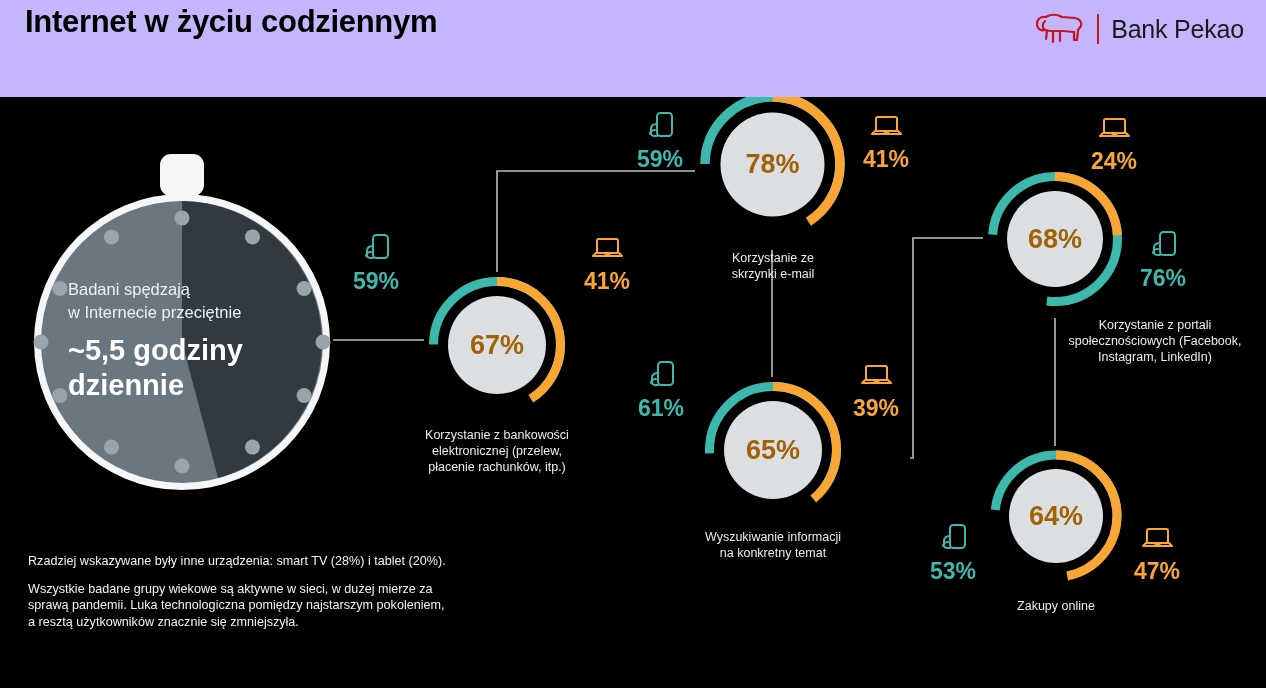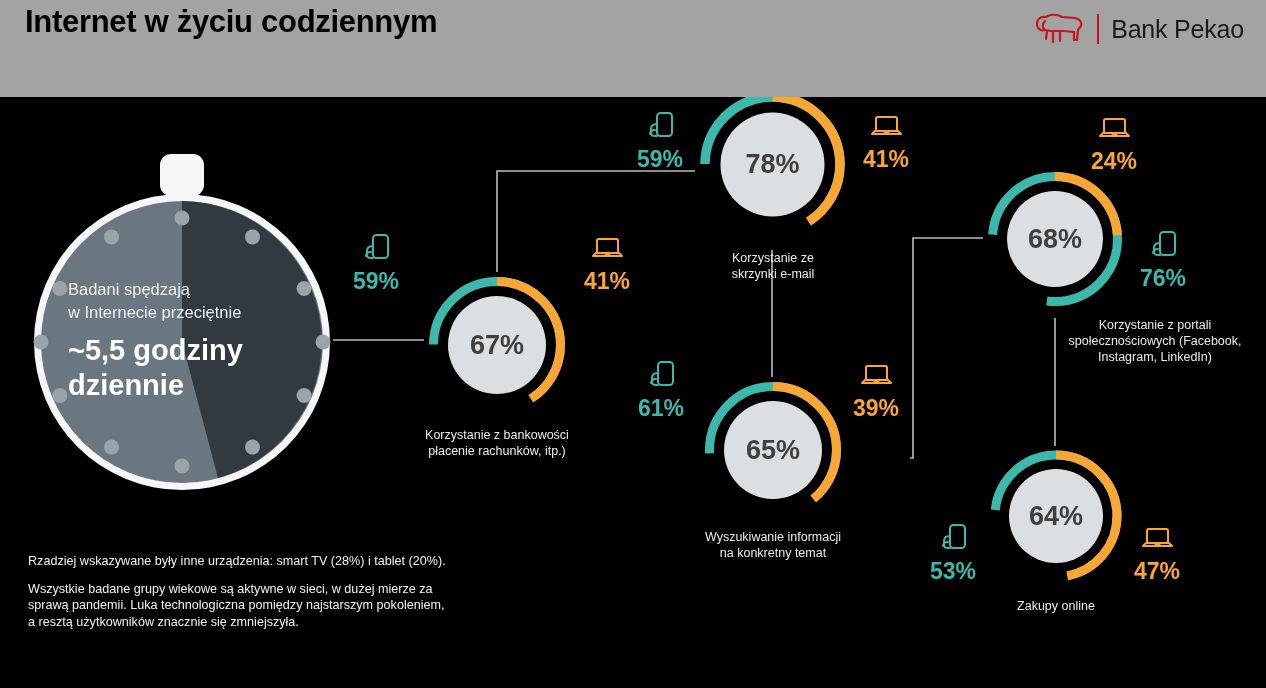--- a/index.html
+++ b/index.html
@@ -8,21 +8,21 @@
     background:#ffffff;
     font-family:"Liberation Sans",sans-serif;
     overflow:hidden;
     position:relative;
   }
   #root{position:relative;width:1266px;height:688px;}
 
   
   .header{
     position:absolute;left:0;top:0;width:1266px;height:97px;
-    background:#a3a3a3;z-index:5;
+    background:#c4b5fd;z-index:5;
   }
   .title{
     position:absolute;left:25px;top:4px;width:600px;
     font-size:31px;line-height:35px;font-weight:bold;
     color:#000000;letter-spacing:-0.3px;
   }
   .logo{
     position:absolute;right:22px;top:12px;
     display:flex;align-items:center;gap:12px;
   }
@@ -49,21 +49,21 @@
   .clock-line1{font-size:16.5px;line-height:23px;color:#eef1f3;}
   .clock-big{font-size:29px;line-height:35px;font-weight:bold;color:#ffffff;margin-top:9px;}
 
   
   .donut-group{position:absolute;z-index:4;}
   .donut{position:relative;}
   .donut svg{display:block;}
   .donut-center{
     position:absolute;left:0;top:0;width:100%;height:100%;
     display:flex;align-items:center;justify-content:center;
-    font-size:27px;font-weight:bold;color:#404040;
+    font-size:27px;font-weight:bold;color:#a16207;
     pointer-events:none;
   }
   .side{position:absolute;text-align:center;width:86px;}
   .side .ico{display:block;height:34px;margin:0 auto 2px;}
   .side .val{font-size:23px;font-weight:bold;line-height:26px;}
   .side.mobile .val{color:#3cb9ac;}
   .side.desktop .val{color:#faa634;}
   .caption{
     position:absolute;text-align:center;
     font-size:12.5px;line-height:16px;color:#e9ecee;width:220px;
@@ -150,20 +150,21 @@
     <div class="side desktop" style="left:140px;top:-40px;">
       <svg class="ico" viewBox="0 0 34 34">
         <rect x="7" y="7" width="21" height="14" rx="1.8" fill="none" stroke="#faa634" stroke-width="2"></rect>
         <path d="M3 24 L32 24 L29 21 L6 21 Z" fill="none" stroke="#faa634" stroke-width="2" stroke-linejoin="round"></path>
         <path d="M14 21 q3.5 3 7 0" fill="none" stroke="#faa634" stroke-width="2"></path>
       </svg>
       <span class="val">41%</span>
     </div>
     <div class="caption" style="left:-37px;top:155px;">
       <div>Korzystanie z bankowości</div>
+      <div>elektronicznej (przelew,</div>
       <div>płacenie rachunków, itp.)</div>
     </div>
   </div>
 
   <div class="donut-group" style="left:695px;top:87px;width:155px;height:155px;">
     <div class="donut">
       <svg width="155" height="155" viewBox="0 0 155 155">
         <circle cx="77.5" cy="77.5" r="67.5" fill="none" stroke="#000" stroke-width="18"></circle>
         <circle cx="77.5" cy="77.5" r="67.5" fill="none" stroke="#3cb9ac" stroke-width="9.5" stroke-dasharray="250.2 173.9" stroke-dashoffset="106" transform="rotate(-90 77.5 77.5)"></circle>
         <circle cx="77.5" cy="77.5" r="67.5" fill="none" stroke="#faa634" stroke-width="9.5" stroke-dasharray="173.9 250.2" stroke-dashoffset="0" transform="rotate(-90 77.5 77.5)"></circle>

